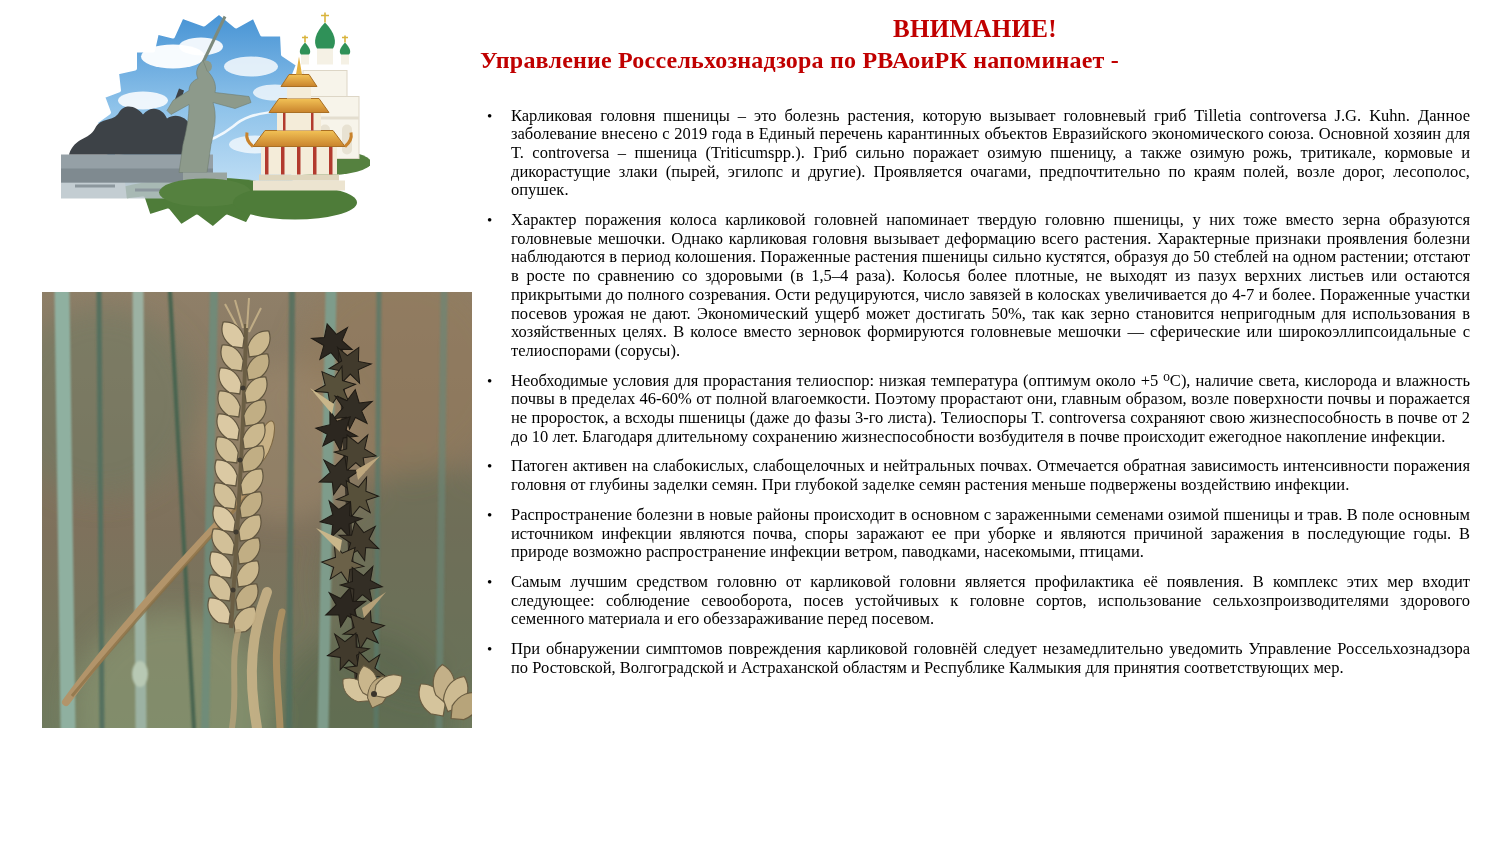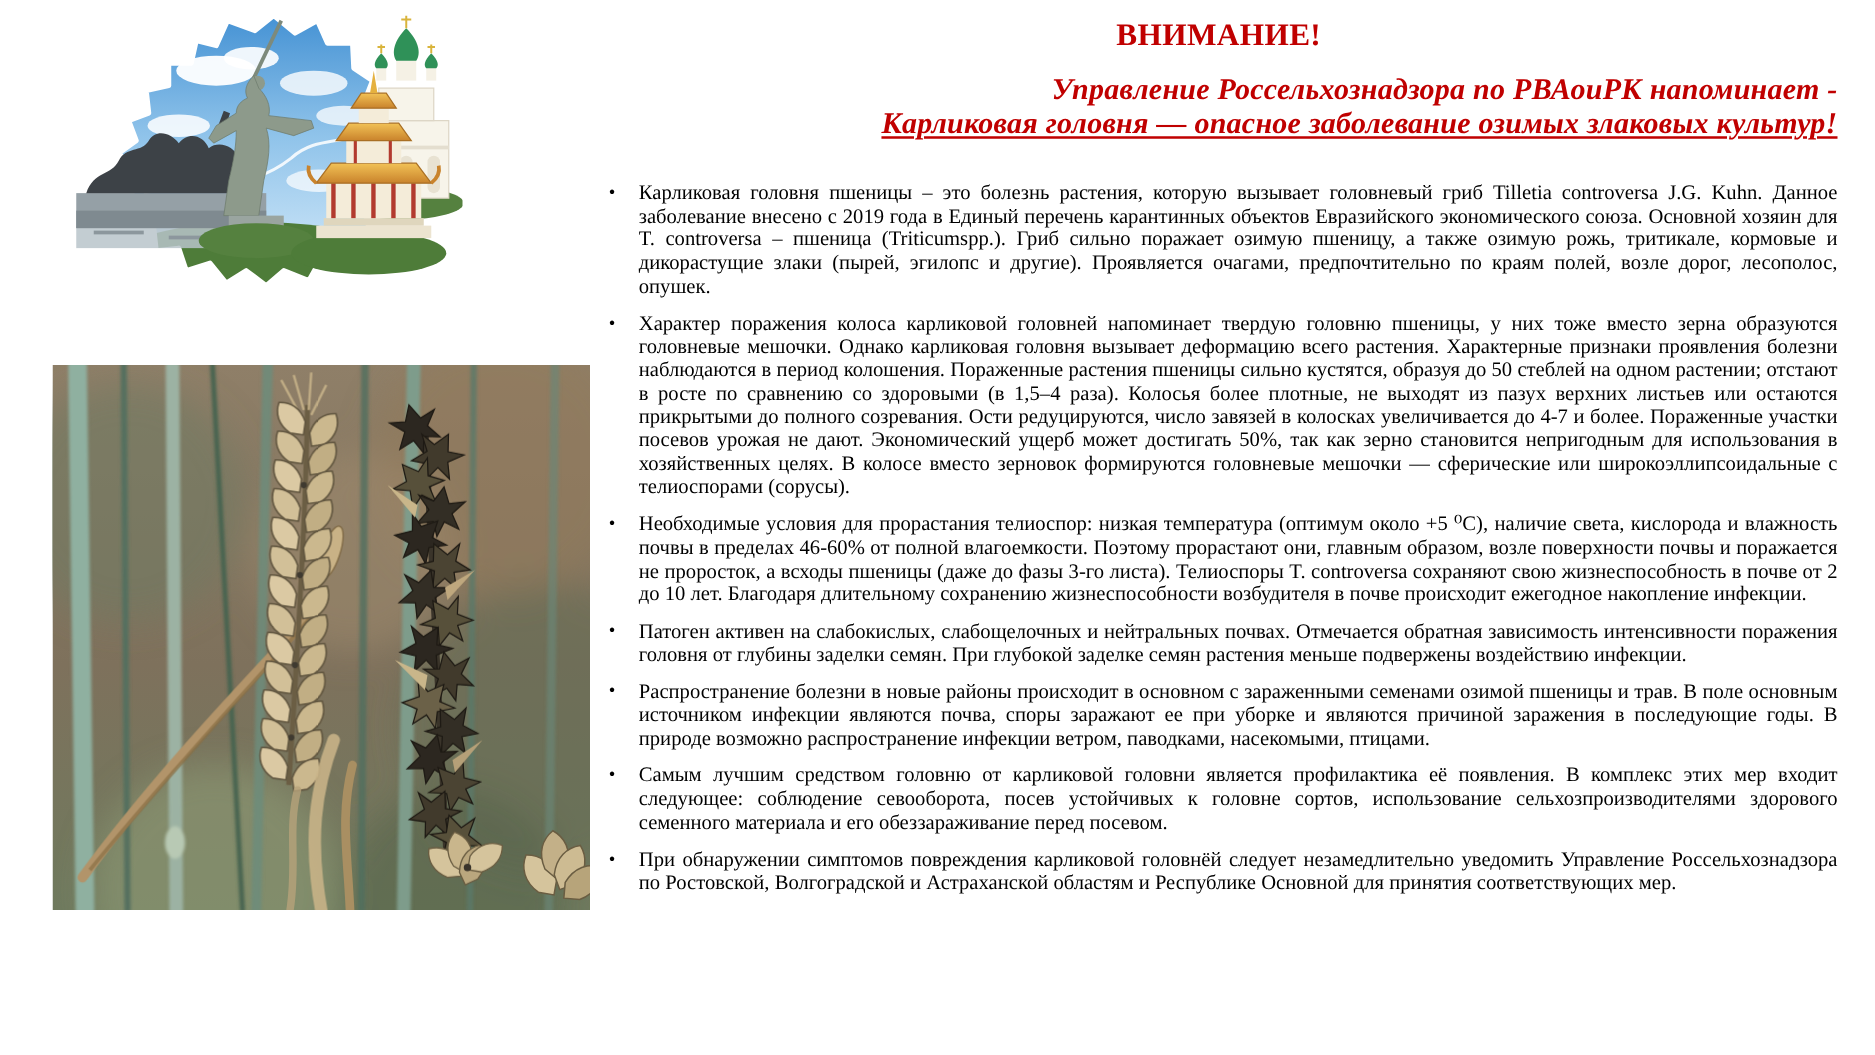--- a/index.html
+++ b/index.html
@@ -9,25 +9,25 @@
     font-family:"Liberation Serif","DejaVu Serif",serif;
     color:var(--text,#000000);
   }
   .logo { position:absolute; left:55px; top:4px; width:315px; height:231px; }
   .logo svg { width:100%; height:100%; display:block; }
   .photo { position:absolute; left:42px; top:292px; width:430px; height:436px; }
   .photo svg { width:100%; height:100%; display:block; }
   .content { position:absolute; left:480px; top:14px; width:990px; }
   .attention {
     color:var(--accent,#c00000); font-weight:bold; font-size:25px; line-height:30px;
-    text-align:center; margin:0 0 15px 0; letter-spacing:0.3px;
+    text-align:center; margin:0 0 3px 0; letter-spacing:0.3px;
   }
   .subtitle {
     color:var(--accent,#c00000); font-weight:bold; font-size:24px; line-height:26.5px;
-    text-align:right; letter-spacing:0.2px;font-style:italic;
+    text-align:left; letter-spacing:0.2px;
   }
   .underlined { text-decoration:underline; text-underline-offset:3px; text-decoration-thickness:2px; }
   ul.bullets { list-style:none; margin:33px 0 0 0; padding:0; }
   li.bullet {
     position:relative; padding-left:31px; margin-bottom:11px;
     font-size:16.5px; line-height:18.7px; text-align:justify;
   }
   li.bullet .mk { position:absolute; left:7px; top:0px; font-size:15px; }
 </style>
 </head>
@@ -132,30 +132,29 @@
         <rect x="232" y="82" width="24" height="12" fill="#f4ecd9"></rect>
         <path d="M226,82 L262,82 L254,70 L234,70 Z" fill="url(#gold)" stroke="#a96f24"></path>
         <path d="M241,70 L247,70 L244,52 Z" fill="#e5b13f"></path>
       </g>
     </svg>
   </div>
 
   <div class="content">
     <div class="attention">ВНИМАНИЕ!</div>
     <div class="subtitle">Управление Россельхознадзора по РВАоиРК напоминает -</div>
-    <div class="subtitle underlined">Карликовая головня — опасное заболевание озимых злаковых культур!</div>
 
     <ul class="bullets">
       <li class="bullet"><span class="mk">•</span><span>Карликовая головня пшеницы – это болезнь растения, которую вызывает головневый гриб Tilletia controversa J.G. Kuhn. Данное заболевание внесено с 2019 года в Единый перечень карантинных объектов Евразийского экономического союза. Основной хозяин для T. controversa – пшеница (Triticumspp.). Гриб сильно поражает озимую пшеницу, а также озимую рожь, тритикале, кормовые и дикорастущие злаки (пырей, эгилопс и другие). Проявляется очагами, предпочтительно по краям полей, возле дорог, лесополос, опушек.</span></li>
       <li class="bullet"><span class="mk">•</span><span>Характер поражения колоса карликовой головней напоминает твердую головню пшеницы, у них тоже вместо зерна образуются головневые мешочки. Однако карликовая головня вызывает деформацию всего растения. Характерные признаки проявления болезни наблюдаются в период колошения. Пораженные растения пшеницы сильно кустятся, образуя до 50 стеблей на одном растении; отстают в росте по сравнению со здоровыми (в 1,5–4 раза). Колосья более плотные, не выходят из пазух верхних листьев или остаются прикрытыми до полного созревания. Ости редуцируются, число завязей в колосках увеличивается до 4-7 и более. Пораженные участки посевов урожая не дают. Экономический ущерб может достигать 50%, так как зерно становится непригодным для использования в хозяйственных целях. В колосе вместо зерновок формируются головневые мешочки — сферические или широкоэллипсоидальные с телиоспорами (сорусы).</span></li>
       <li class="bullet"><span class="mk">•</span><span>Необходимые условия для прорастания телиоспор: низкая температура (оптимум около +5 ⁰С), наличие света, кислорода и влажность почвы в пределах 46-60% от полной влагоемкости. Поэтому прорастают они, главным образом, возле поверхности почвы и поражается не проросток, а всходы пшеницы (даже до фазы 3-го листа). Телиоспоры T. controversa сохраняют свою жизнеспособность в почве от 2 до 10 лет. Благодаря длительному сохранению жизнеспособности возбудителя в почве происходит ежегодное накопление инфекции.</span></li>
       <li class="bullet"><span class="mk">•</span><span>Патоген активен на слабокислых, слабощелочных и нейтральных почвах. Отмечается обратная зависимость интенсивности поражения головня от глубины заделки семян. При глубокой заделке семян растения меньше подвержены воздействию инфекции.</span></li>
       <li class="bullet"><span class="mk">•</span><span>Распространение болезни в новые районы происходит в основном с зараженными семенами озимой пшеницы и трав. В поле основным источником инфекции являются почва, споры заражают ее при уборке и являются причиной заражения в последующие годы. В природе возможно распространение инфекции ветром, паводками, насекомыми, птицами.</span></li>
       <li class="bullet"><span class="mk">•</span><span>Самым лучшим средством головню от карликовой головни является профилактика её появления. В комплекс этих мер входит следующее: соблюдение севооборота, посев устойчивых к головне сортов,  использование сельхозпроизводителями здорового семенного материала и его обеззараживание перед посевом.</span></li>
-      <li class="bullet"><span class="mk">•</span><span>При обнаружении симптомов повреждения карликовой головнёй следует незамедлительно уведомить Управление Россельхознадзора по Ростовской, Волгоградской и Астраханской областям и Республике Основной для принятия соответствующих мер.</span></li>
+      <li class="bullet"><span class="mk">•</span><span>При обнаружении симптомов повреждения карликовой головнёй следует незамедлительно уведомить Управление Россельхознадзора по Ростовской, Волгоградской и Астраханской областям и Республике Калмыкия для принятия соответствующих мер.</span></li>
     </ul>
   </div>
 
   <div class="photo">
     <svg viewBox="0 0 430 436" preserveAspectRatio="none" aria-hidden="true">
       <defs>
         <linearGradient id="pbg" x1="0" y1="0" x2="0" y2="1">
           <stop offset="0" stop-color="#8f7f68"></stop>
             <stop offset="0.55" stop-color="#7e715c"></stop>
             <stop offset="1" stop-color="#6f7a5e"></stop>

